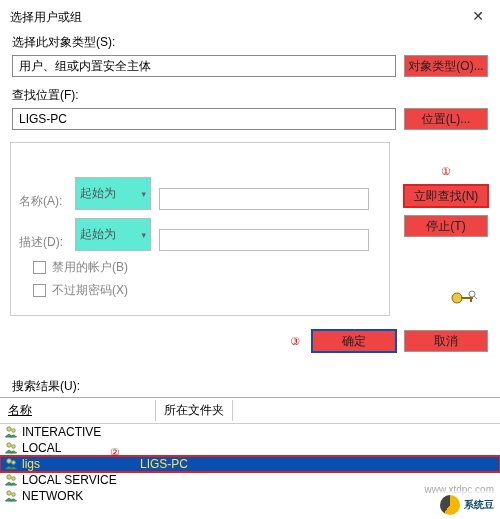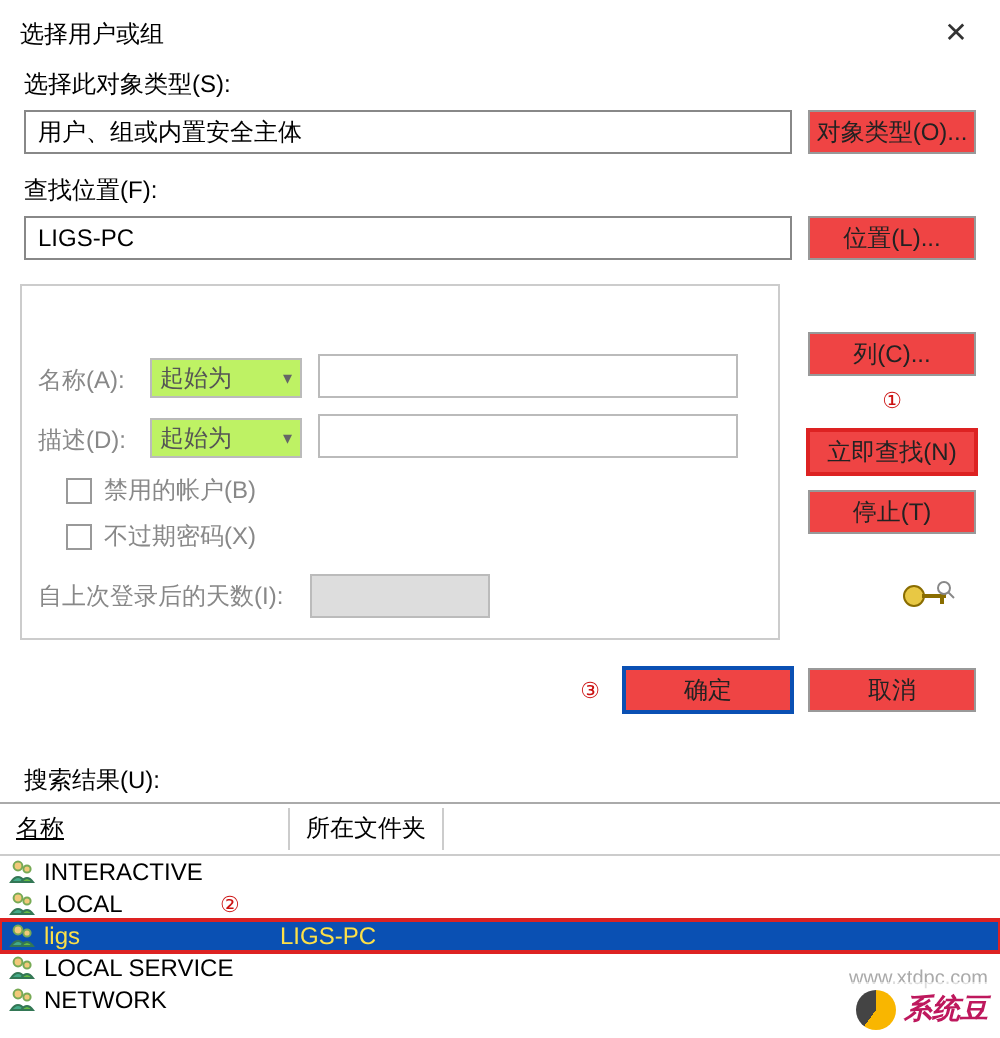--- a/index.html
+++ b/index.html
@@ -7,49 +7,49 @@
   .titlebar { display: flex; align-items: flex-end; justify-content: space-between; padding: 6px 8px 4px 10px; }
   .closebtn { width: 28px; height: 20px; display: flex; align-items: center; justify-content: center; font-size: 14px; color: #333; }
   .section-label { padding: 4px 12px 2px; color: #000; }
   .row-input { display: flex; align-items: center; padding: 2px 12px 6px; gap: 8px; }
   .field { flex: 1; border: 1px solid #888; height: 22px; padding: 0 6px; background: #fff; display: flex; align-items: center; }
   .btn { border: 1px solid #999; background: #ef4444; height: 22px; width: 84px; display: flex; align-items: center; justify-content: center; color: #222; }
   .query-section { border: 1px solid #ccc; margin: 6px 10px; position: relative; padding: 26px 8px 10px 8px; }
   .tab { position: absolute; top: -1px; left: 10px; border: 1px solid #ccc; border-bottom: 1px solid #fff; background: #fff; padding: 4px 10px; }
   .form-row { display: flex; align-items: flex-end; gap: 8px; margin: 8px 0; }
   .form-row .lbl { width: 48px; color: #888; }
-  .combo { border: 1px solid #bbb; height: 20px; width: 76px; display: flex; align-items: center; justify-content: space-between; padding: 0 4px; color: #555; background: #bef264; }
+  .combo { border: 1px solid #bbb; height: 33px; width: 76px; display: flex; align-items: center; justify-content: space-between; padding: 0 4px; color: #555; background: #5eead4; }
   .combo .chev { font-size: 9px; color: #666; }
   .txt { border: 1px solid #bbb; height: 22px; flex: 1; max-width: 210px; background: #fff; }
   .chkrow { display: flex; align-items: center; gap: 6px; margin: 6px 0; color: #888; padding-left: 14px; }
   .chk { width: 13px; height: 13px; border: 1px solid #999; background: #fff; }
   .days-row { display: flex; align-items: center; gap: 8px; margin: 10px 0 0; }
   .days-row .lbl2 { color: #888; width: 128px; }
   .days-field { border: 1px solid #bbb; height: 22px; width: 90px; background: #ddd; }
   .side-buttons { position: absolute; right: 12px; top: 166px; display: flex; flex-direction: column; gap: 8px; align-items: center; }
   .annot { color: #c11; font-size: 11px; line-height: 1; text-align: center; }
   .hl-red { outline: 2px solid #d22; outline-offset: -1px; }
   .keyicon { position: absolute; right: 22px; top: 290px; width: 28px; height: 16px; }
   .keyicon svg { width: 28px; height: 16px; }
   .okrow { display: flex; align-items: center; gap: 8px; justify-content: flex-end; padding: 8px 12px 4px; position: relative; }
   .btn-primary { outline: 2px solid #0a50b3; outline-offset: -1px; }
   .results-label { padding: 2px 12px 2px; color: #000; margin-top: 20px; }
   .results { border-top: 1px solid #aaa; }
   .cols { display: flex; padding: 2px 0; border-bottom: 1px solid #ccc; }
   .cols div { padding: 2px 8px; border-right: 1px solid #ccc; }
-  .cols div:first-child { width: 145px; text-decoration: underline; }
+  .cols div:first-child { width: 156px; text-decoration: underline; }
   .list { }
   .list-row { display: flex; align-items: center; padding: 1px 4px; gap: 4px; }
   .list-row.sel { background: #0a50b3; color: #fde047; }
   .list-row .nm { width: 132px; display: flex; align-items: center; gap: 4px; }
   .usericon { width: 14px; height: 14px; display: inline-block; }
   .usericon svg { width: 14px; height: 14px; }
   .watermark { position: absolute; right: 0; bottom: 0; display: flex; align-items: center; gap: 4px; padding: 4px 6px; background: rgba(255,255,255,0.6); }
   .wm-logo { width: 20px; height: 20px; border-radius: 50%; background: conic-gradient(#f9b600 0 60%, #444 60% 100%); }
-  .wm-text { font-size: 14px; font-weight: bold; color: #be185d; font-style: italic; }
+  .wm-text { font-size: 10px; font-weight: bold; color: #0c4a6e; }
   .wm-url { position: absolute; right: 6px; bottom: 24px; font-size: 10px; color: #aaa; }
   .annot2 { position: absolute; left: 110px; top: 446px; color: #c11; font-size: 11px; }
   .annot3 { position: absolute; color: #c11; font-size: 11px; }
   .hl-row { outline: 2px solid #d22; outline-offset: -1px; }
 </style>
 </head>
 <body>
 
 <div class="titlebar">
   <span>选择用户或组</span>
@@ -98,30 +98,23 @@
 
   <div class="chkrow">
     <div class="chk"></div>
     <span>禁用的帐户(B)</span>
   </div>
   <div class="chkrow">
     <div class="chk"></div>
     <span>不过期密码(X)</span>
   </div>
 
-  <div class="days-row">
-    <span class="lbl2">自上次登录后的天数(I):</span>
-    <div class="days-field"></div>
-  </div>
 </div>
 
 <div class="side-buttons">
-  <div class="btn">
-      <span>列(C)...</span>
-    </div>
   <span class="annot">①</span>
   <div class="btn hl-red">
       <span>立即查找(N)</span>
     </div>
   <div class="btn">
       <span>停止(T)</span>
     </div>
 </div>
 
 <div class="keyicon">

